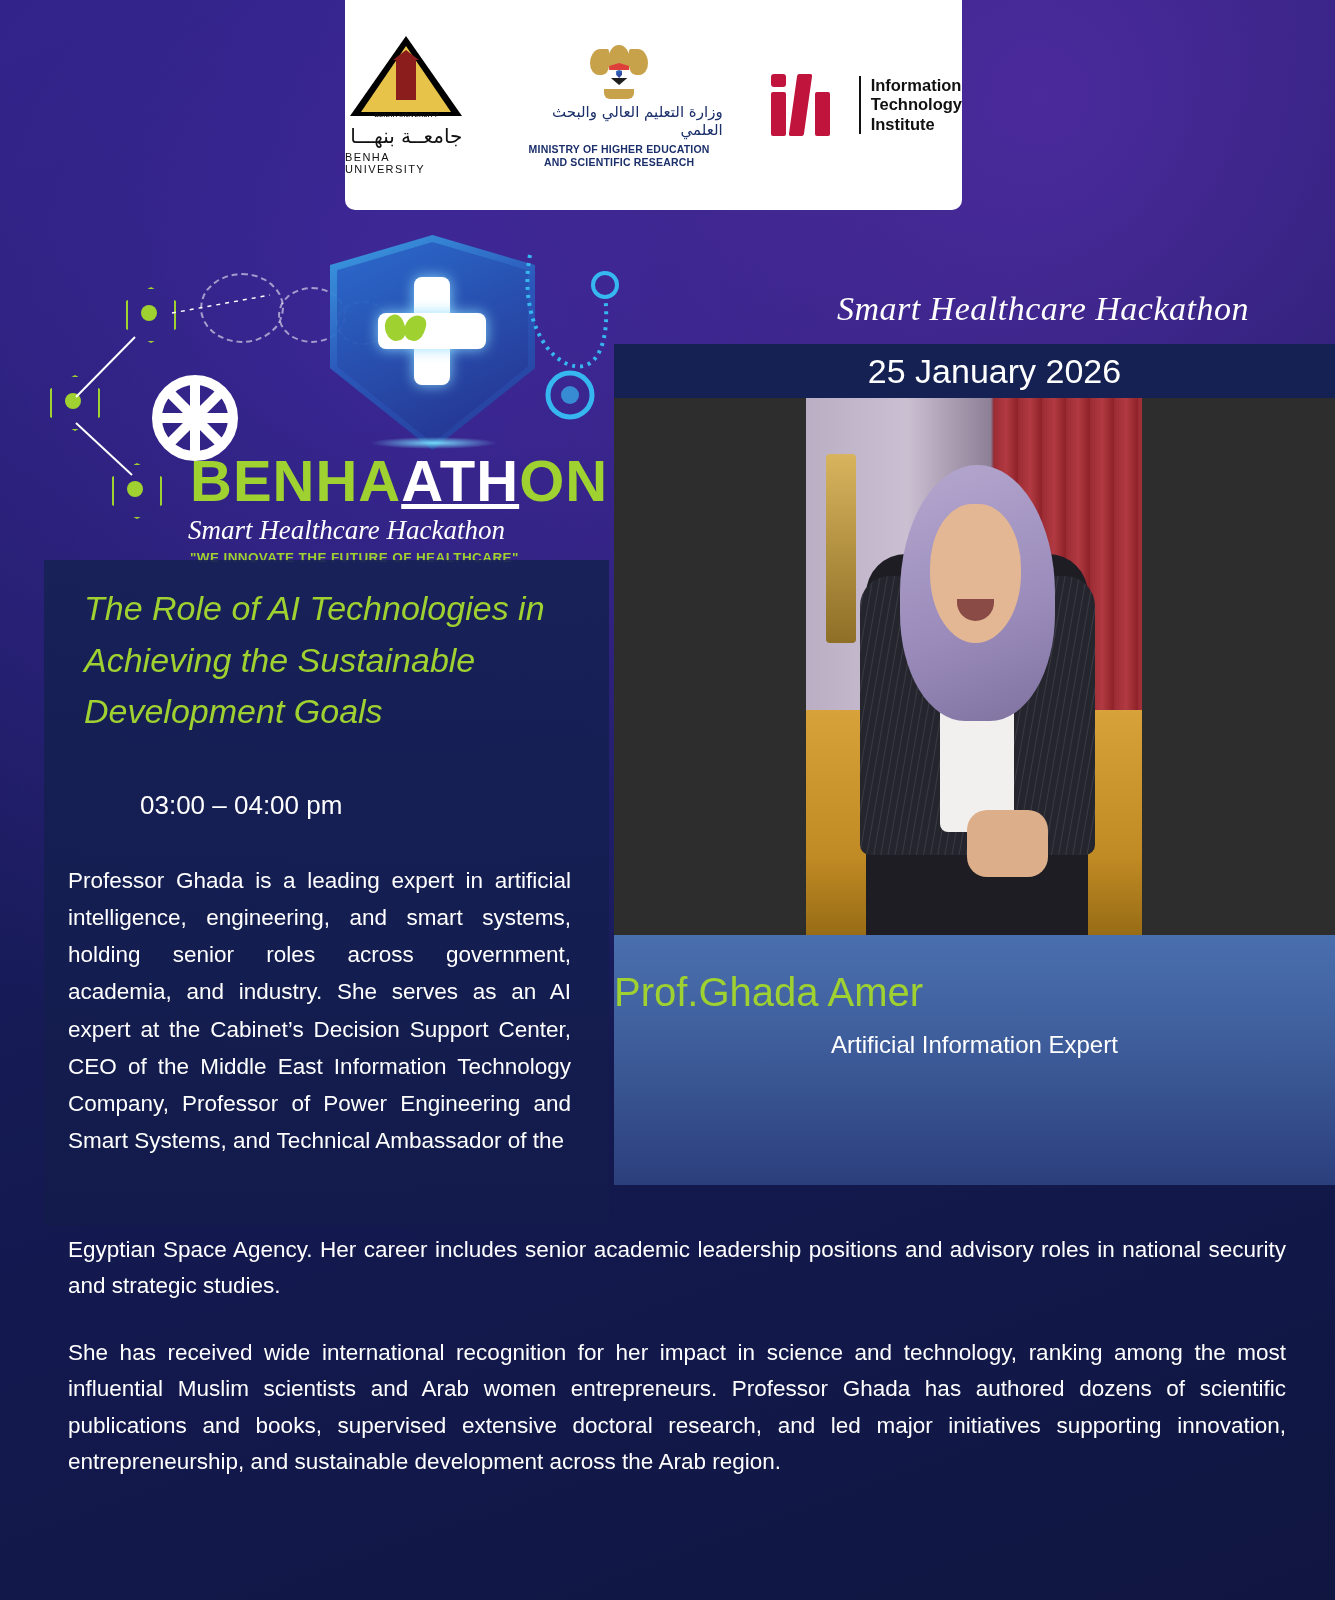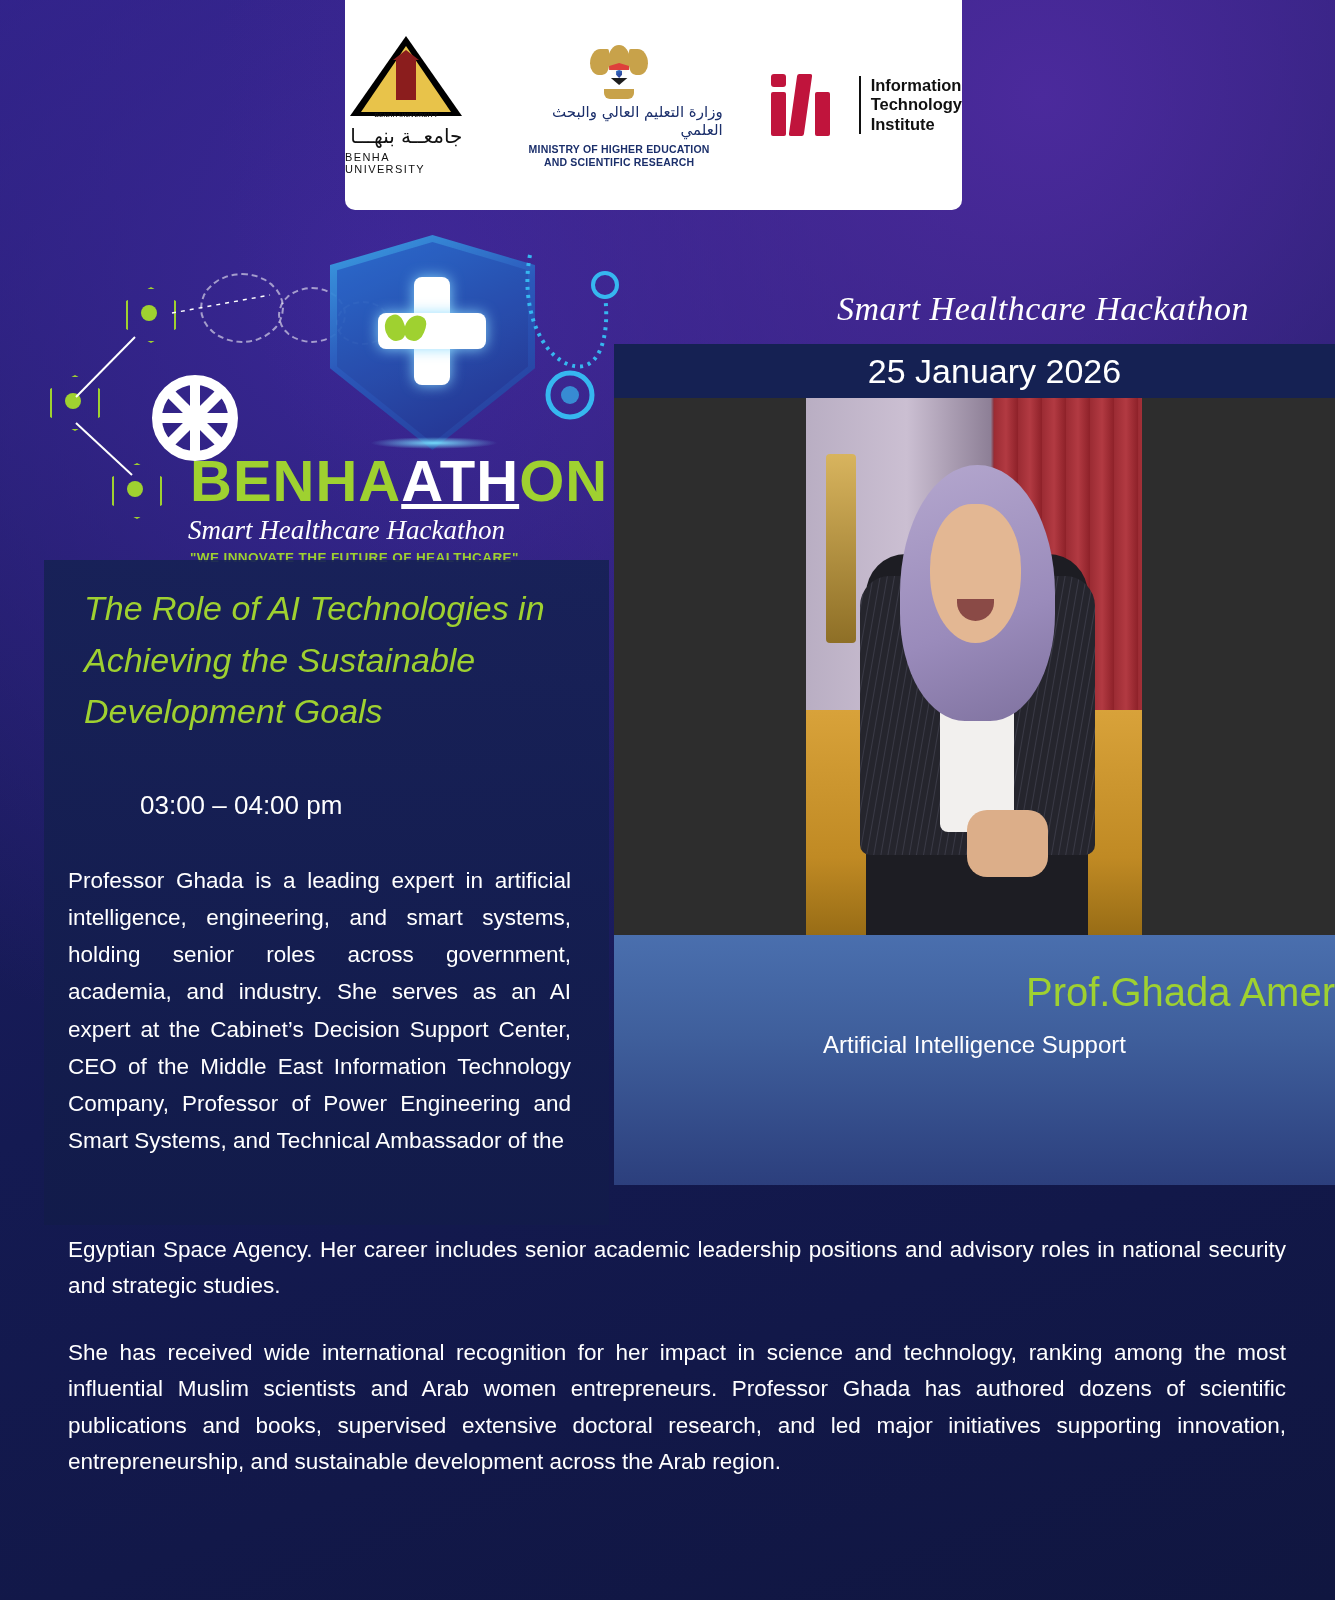--- a/index.html
+++ b/index.html
@@ -282,21 +282,21 @@
     background: linear-gradient(180deg, #d8b45e, #8e6f26);
     border-radius: 4px;
   }
   
   .speaker-panel {
     position: absolute; left: 614px; top: 935px; width: 721px; height: 250px;
     background: linear-gradient(180deg, #4a6fae 0%, #3f5f9c 40%, #2c3f7d 100%);
   }
   .speaker-name {
     position: absolute; left: 0; right: 0; top: 35px;
-    text-align: right; font-size: 40px; color: #9fd130;
+    text-align: left; font-size: 40px; color: #9fd130;
   }
   .speaker-role1, .speaker-role2 {
     position: absolute; left: 0; right: 0; text-align: center;
     font-size: 24px; color: #ffffff;
   }
   .speaker-role1 { top: 96px; }
   .speaker-role2 { top: 131px; }
   
   .left-panel {
     position: absolute; left: 44px; top: 560px; width: 565px; height: 665px;
@@ -440,21 +440,21 @@
     <div class="ph-jacket"></div>
     <div class="ph-blouse"></div>
     <div class="ph-hijab"></div>
     <div class="ph-face"></div>
     <div class="ph-smile"></div>
     <div class="ph-hands"></div>
   </div>
 
   <div class="speaker-panel">
     <div class="speaker-name">Prof.Ghada Amer</div>
-    <div class="speaker-role1">Artificial Intelligence Support</div>
+    <div class="speaker-role1">Artificial Information Expert</div>
   </div>
 
   <div class="left-panel"></div>
   <div class="talk-title">The Role of AI Technologies in Achieving the Sustainable Development Goals</div>
   <div class="talk-time">03:00 – 04:00 pm</div>
   <div class="bio-col">Professor Ghada is a leading expert in artificial intelligence, engineering, and smart systems, holding senior roles across government, academia, and industry. She serves as an AI expert at the Cabinet’s Decision Support Center, CEO of the Middle East Information Technology Company, Professor of Power Engineering and Smart Systems, and Technical Ambassador of the</div>
   <div class="bio-wide">Egyptian Space Agency. Her career includes senior academic leadership positions and advisory roles in national security and strategic studies.</div>
   <div class="bio-para2">She has received wide international recognition for her impact in science and technology, ranking among the most influential Muslim scientists and Arab women entrepreneurs. Professor Ghada has authored dozens of scientific publications and books, supervised extensive doctoral research, and led major initiatives supporting innovation, entrepreneurship, and sustainable development across the Arab region.</div>
 
 </div>

